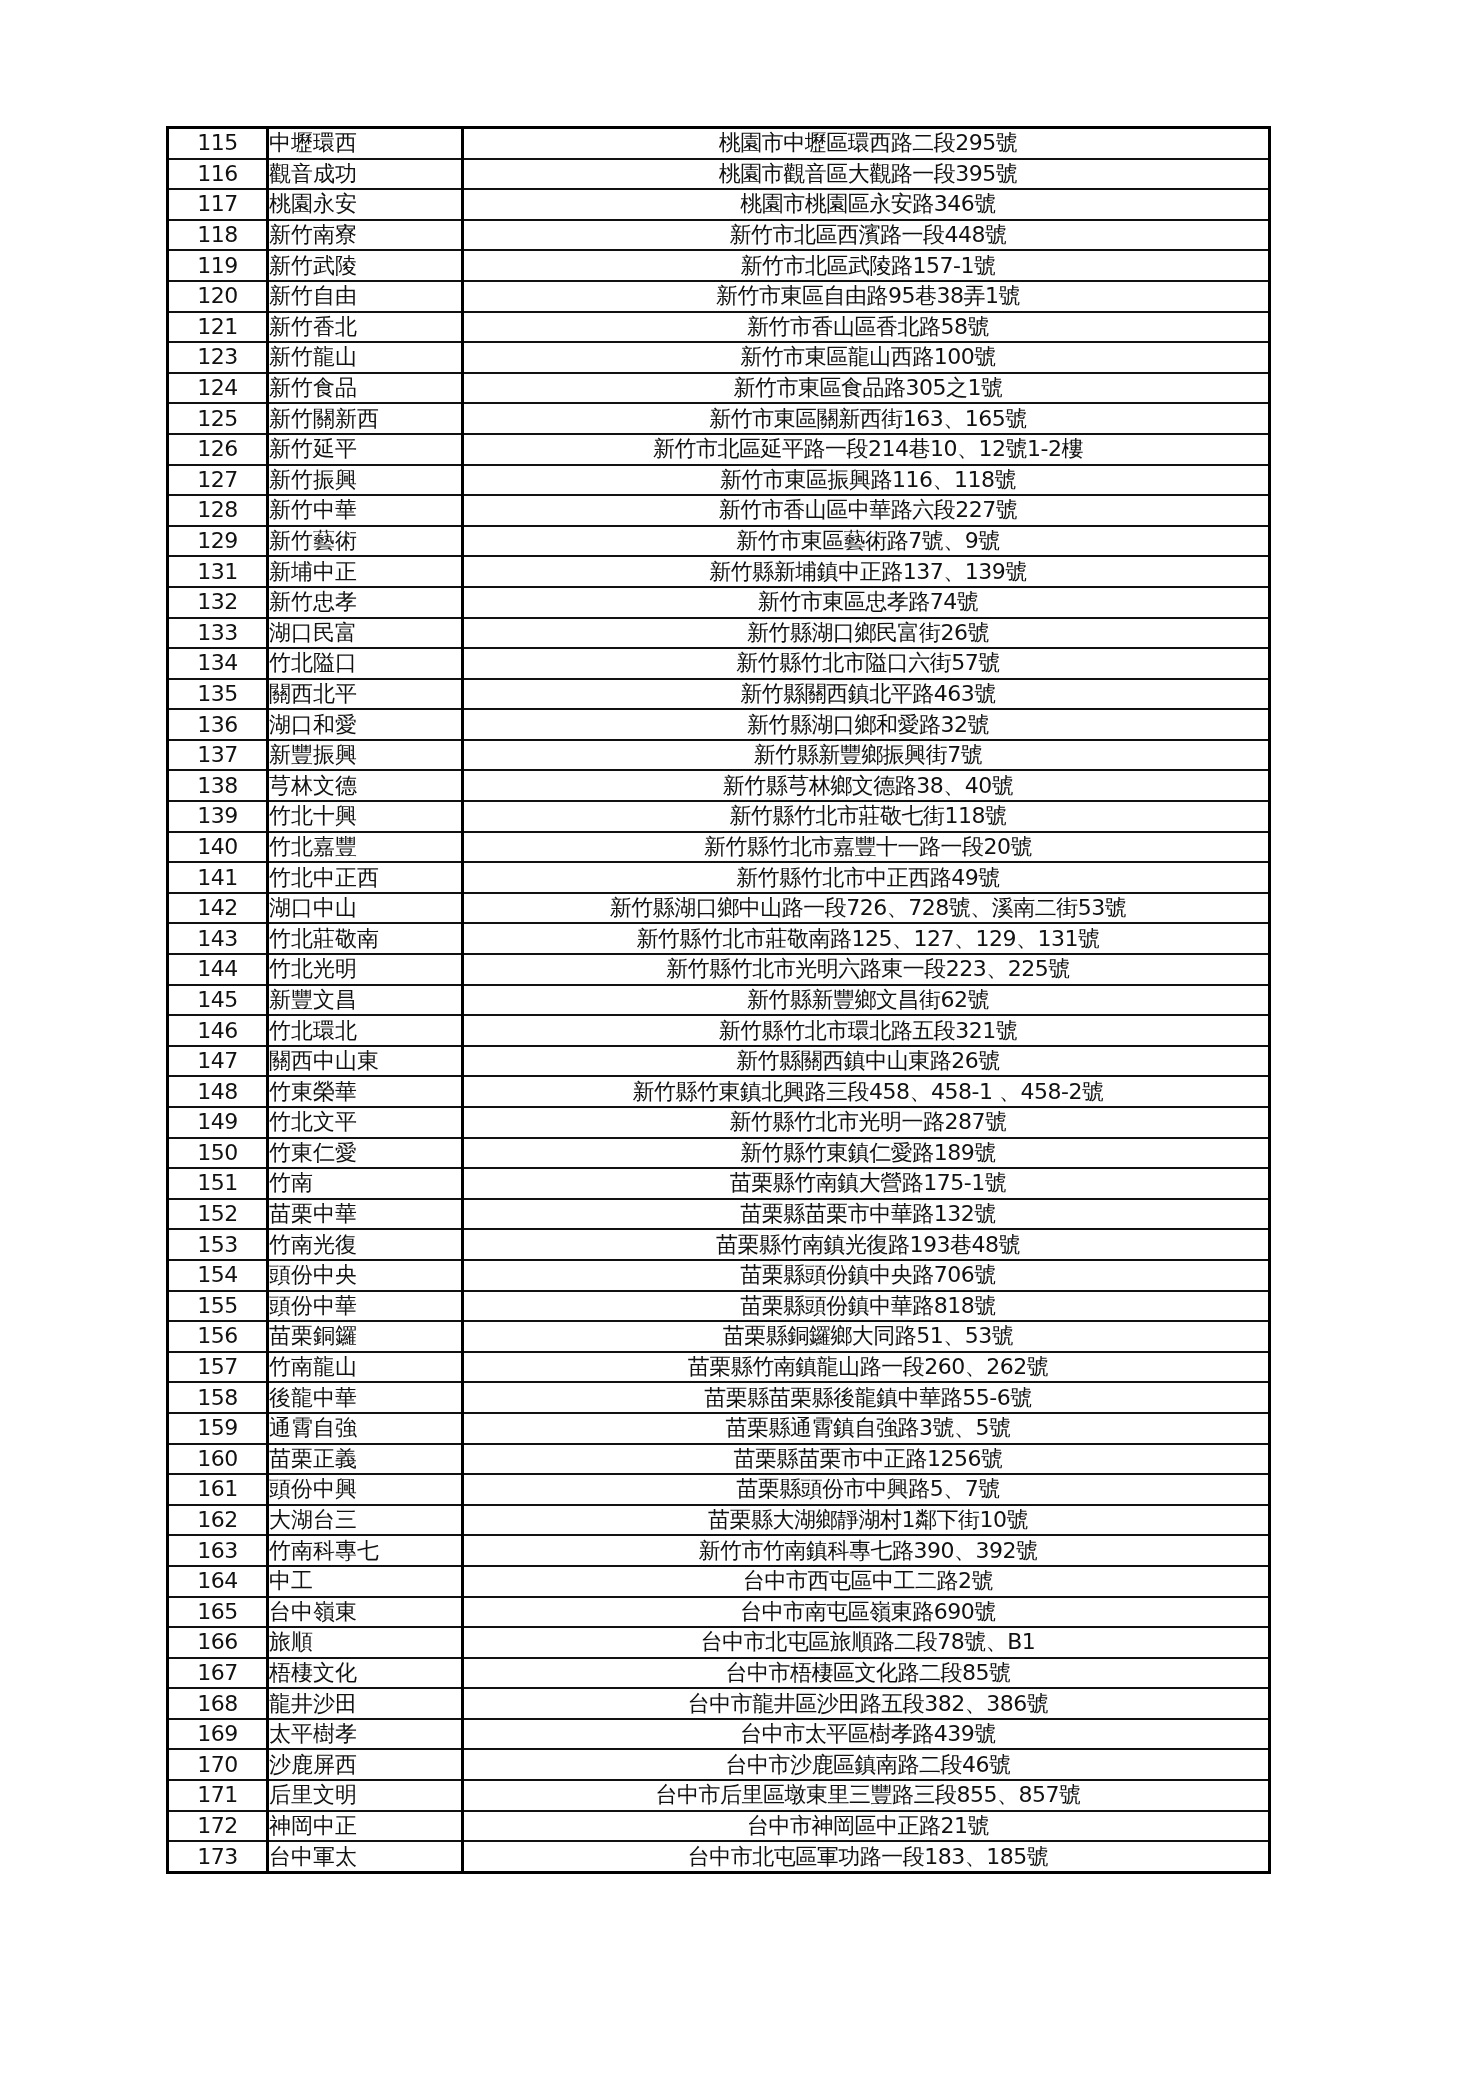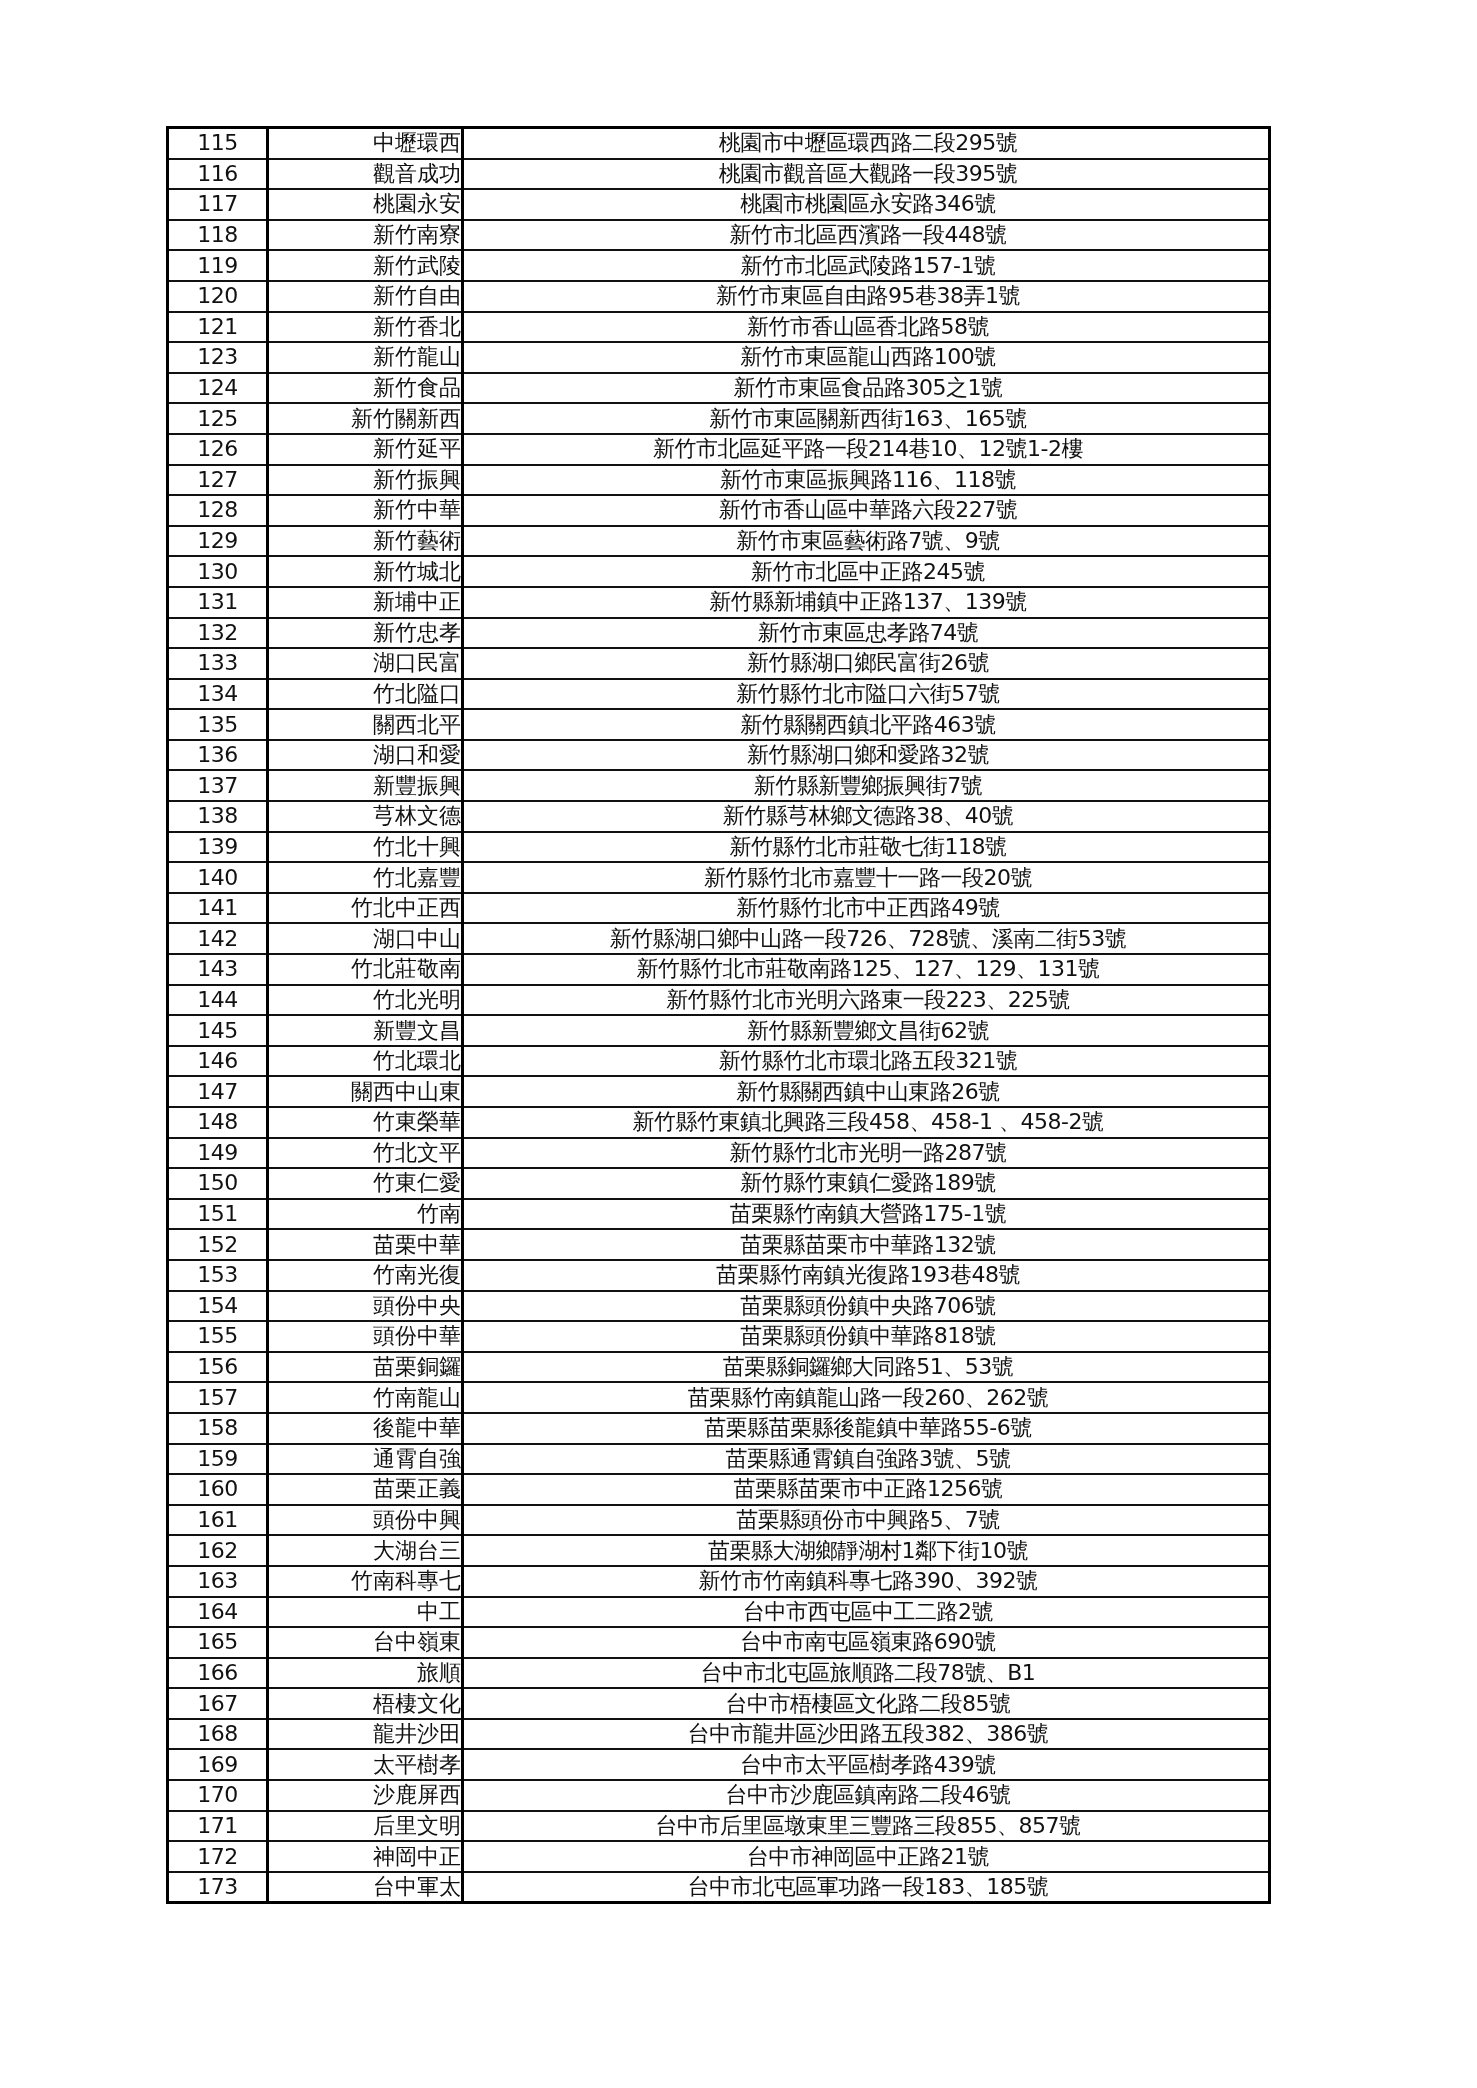--- a/index.html
+++ b/index.html
@@ -11,21 +11,21 @@
     border: 3px solid #000;
   }
   #store-table td {
     height: 28.6px; padding: 0; border: 2px solid #111;
     font-size: 22px; line-height: 28px; white-space: nowrap; overflow: hidden;
   }
   #store-table col.c-no { width: 100px; }
   #store-table col.c-name { width: 195px; }
   #store-table col.c-addr { width: auto; }
   td.no { text-align: center; letter-spacing: -0.5px; }
-  td.name { text-align: right; }
+  td.name { text-align: left; }
   td.addr { text-align: center; padding-left: 4px !important; letter-spacing: -0.5px; }
   td.no { border-right: 3px solid #000 !important; }
   td.name { border-right: 3px solid #000 !important; }
 </style>
 </head>
 <body>
 
 <table id="store-table">
   <colgroup>
     <col class="c-no">
@@ -97,25 +97,20 @@
         <td class="no">128</td>
         <td class="name">新竹中華</td>
         <td class="addr">新竹市香山區中華路六段227號</td>
       </tr>
       <tr>
         <td class="no">129</td>
         <td class="name">新竹藝術</td>
         <td class="addr">新竹市東區藝術路7號、9號</td>
       </tr>
       <tr>
-        <td class="no">130</td>
-        <td class="name">新竹城北</td>
-        <td class="addr">新竹市北區中正路245號</td>
-      </tr>
-      <tr>
         <td class="no">131</td>
         <td class="name">新埔中正</td>
         <td class="addr">新竹縣新埔鎮中正路137、139號</td>
       </tr>
       <tr>
         <td class="no">132</td>
         <td class="name">新竹忠孝</td>
         <td class="addr">新竹市東區忠孝路74號</td>
       </tr>
       <tr>

